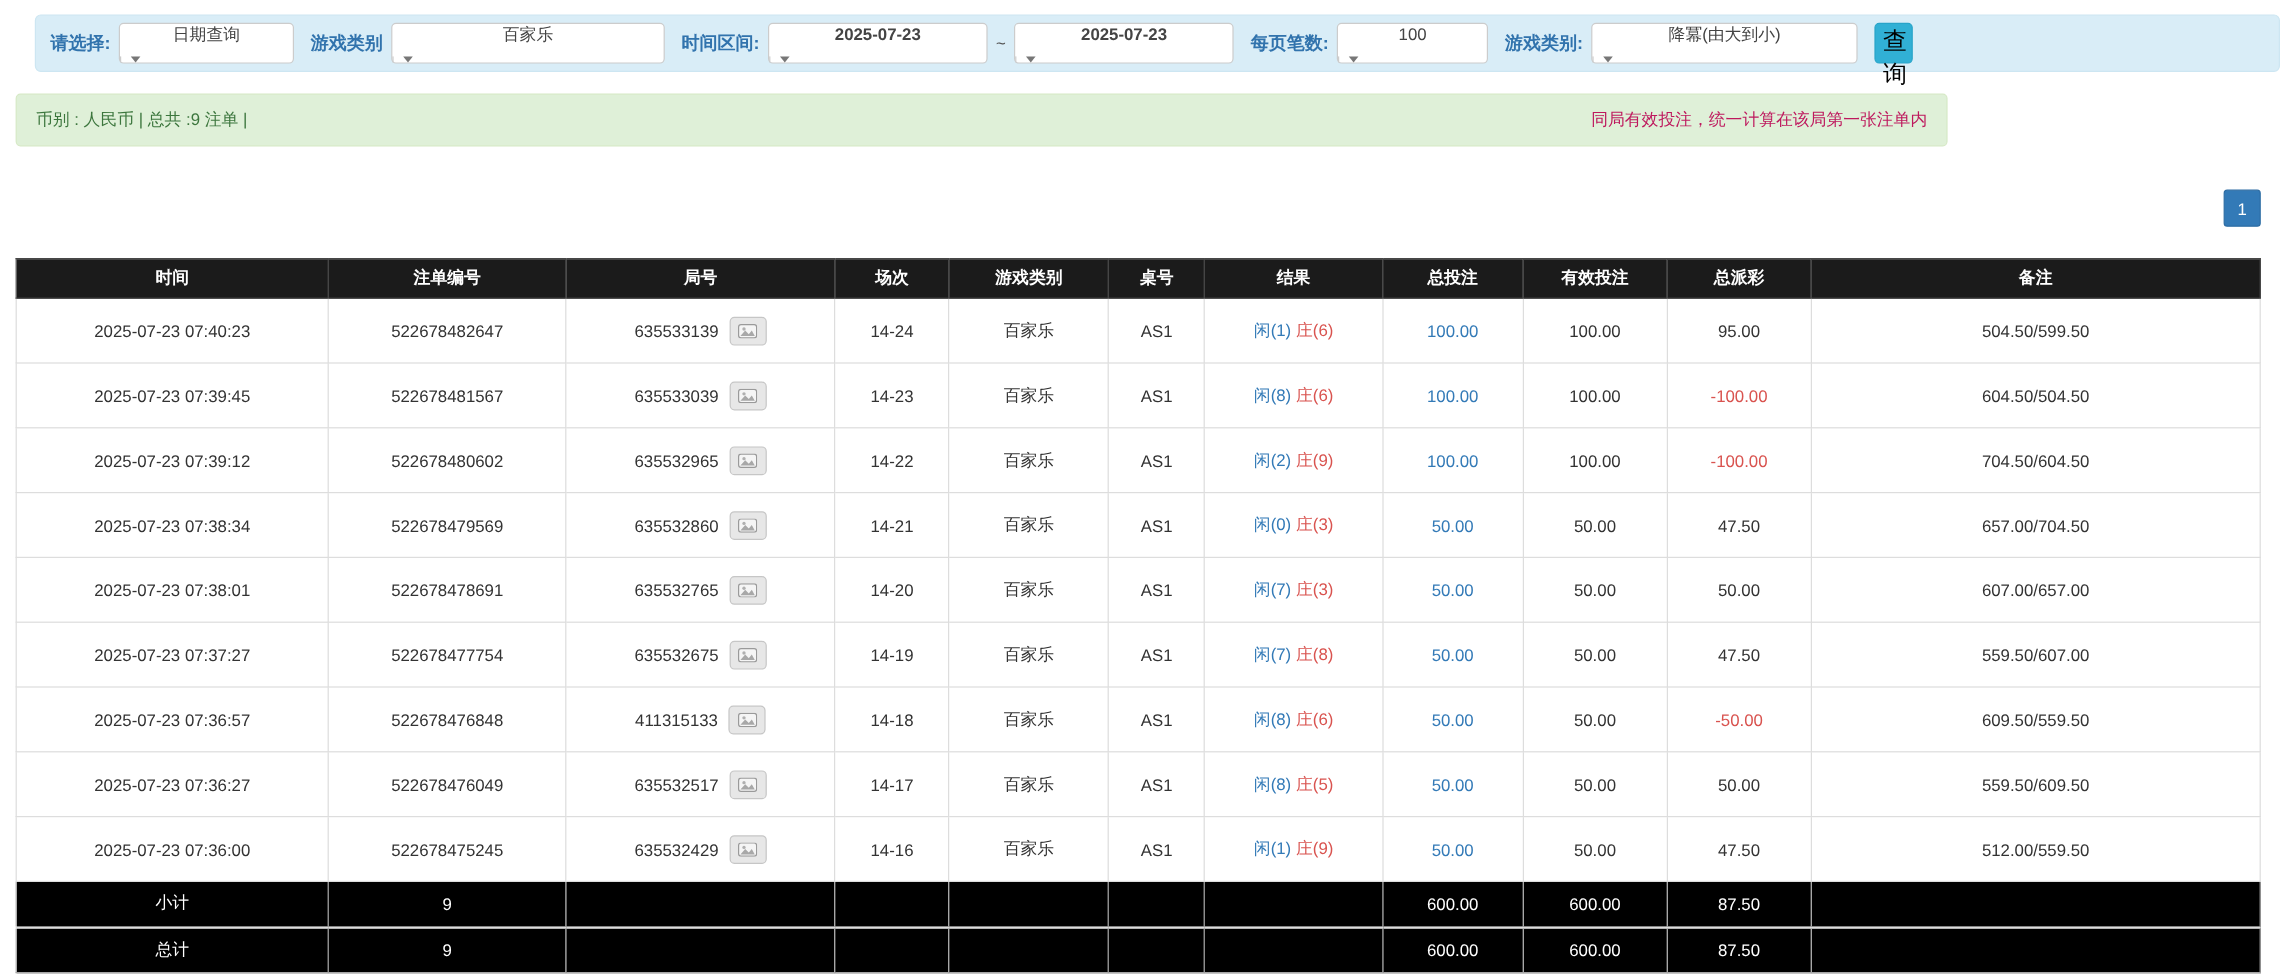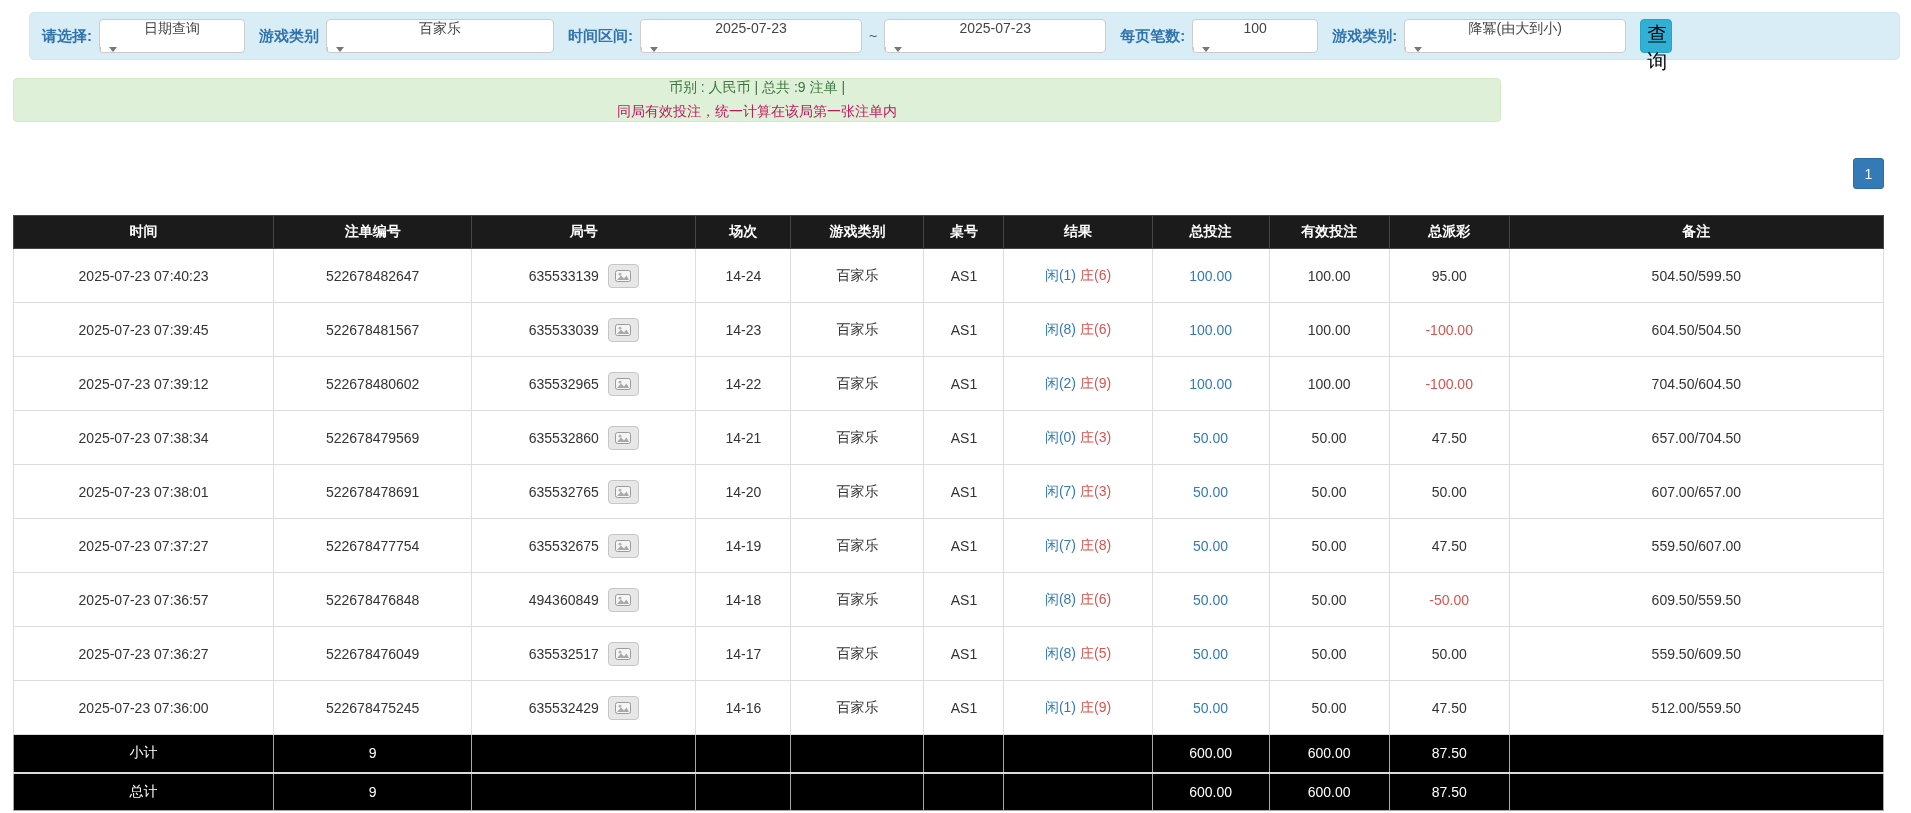--- a/index.html
+++ b/index.html
@@ -26,34 +26,34 @@
     height: 34px; display: flex; align-items: center; cursor: pointer; flex-direction: column;
   }
   .combo .val { flex: 1; padding: 0 9px; font-size: 14px; color: #444; white-space: nowrap; overflow: hidden; text-align: left; }
   .combo .caret-box {
     width: 24px; align-self: stretch; border-left: 1px solid #ccc;
     display: flex; align-items: center; justify-content: center;
   }
   .caret { width: 0; height: 0; border-left: 4px solid transparent; border-right: 4px solid transparent; border-top: 5px solid #777; }
   .w-query { width: 146px; }
   .w-game  { width: 228px; }
-  .w-date  { width: 222px; }
+  .w-date  { width: 183px; font-weight: bold; }
   .w-pp    { width: 126px; }
   .w-sort  { width: 222px; }
   .search-btn {
     width: 32px; height: 34px; background: #31b0d5; border: 1px solid #28a4c9;
     color: #000000; font-size: 20px; border-radius: 4px; cursor: pointer;
     font-family: inherit;
   }
 
   
   .summary-bar {
-    width: 1488px; height: 44px; margin-top: 18px;
+    width: 1610px; height: 44px; margin-top: 18px;
     background: #dff0d8; border: 1px solid #d6e9c6; border-radius: 4px;
-    display: flex; align-items: center; justify-content: space-between; padding: 0 16px; flex-direction: column;
+    display: flex; align-items: center; justify-content: space-between; padding: 0 16px;
   }
   .summary-left  { color: #3c763d; font-size: 14px; }
   .summary-right { color: #be185d; font-size: 14px; }
 
   
   .pagination-row { width: 1871px; margin-top: 36px; display: flex; justify-content: flex-end; }
   .page-btn {
     min-width: 31px; height: 31px; background: #337ab7; border: 1px solid #2e6da4;
     color: #fff; font-size: 14px; border-radius: 3px; cursor: pointer; font-family: inherit;
   }
@@ -318,21 +318,21 @@
           <td><span class="player">闲(7)</span><span class="banker">庄(8)</span></td>
           <td><a class="bet-link">50.00</a></td>
           <td>50.00</td>
           <td>47.50</td>
           <td>559.50/607.00</td>
         </tr>
         <tr class="data-row">
           <td>2025-07-23 07:36:57</td>
           <td>522678476848</td>
           <td><span class="round-wrap">
-              <span>494360849</span>
+              <span>411315133</span>
               <button class="round-icon-btn">
                 <svg width="16" height="12" viewBox="0 0 16 12">
                   <rect x="0.5" y="0.5" width="15" height="11" rx="2" fill="#f5f5f5" stroke="#9a9a9a"></rect>
                   <circle cx="5" cy="4.2" r="1.4" fill="#b0b0b0"></circle>
                   <path d="M2 10 L6 5.5 L9 8.5 L11.5 5.5 L14 10 Z" fill="#a8a8a8"></path>
                 </svg>
               </button>
             </span></td>
           <td>14-18</td>
           <td>百家乐</td>

